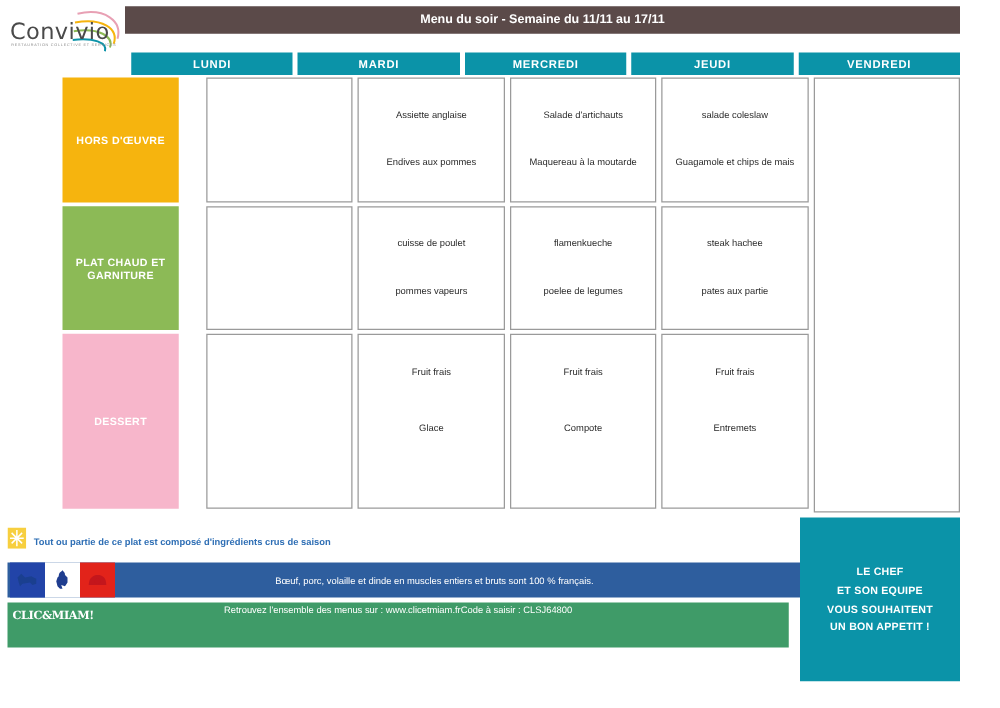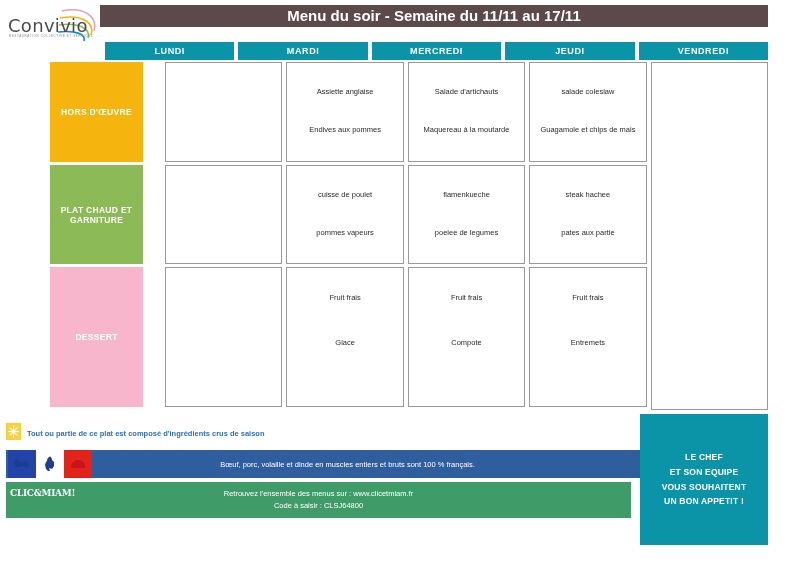--- a/index.html
+++ b/index.html
@@ -51,21 +51,21 @@
     left: 58px;
     top: 2px;
   }
   .banner {
     flex: 1;
     background: #5b4a49;
     color: #ffffff;
     height: 22px;
     line-height: 22px;
     text-align: center;
-    font-size: 15px;
+    font-size: 10px;
     font-weight: bold;
     margin-right: 32px;
   }
 
   
   .grid {
     position: relative;
     margin-top: 3px;
     padding-left: 6px;
   }
@@ -204,23 +204,23 @@
   .fb-red { background: #e2231a; }
 
   .greenbar {
     margin-top: 4px;
     margin-left: 6px;
     width: 625px;
     height: 36px;
     background: #3f9b68;
     position: relative;
     display: flex;
-    align-items: center;
+    align-items: flex-start;
     justify-content: center;
-    flex-direction: column;
+    flex-direction: row;
   }
   .greenbar .bar-text {
     color: #ffffff;
     font-size: 7.5px;
     line-height: 1.55;
     text-align: center;
   }
   .clicmiam {
     position: absolute;
     left: 4px;

